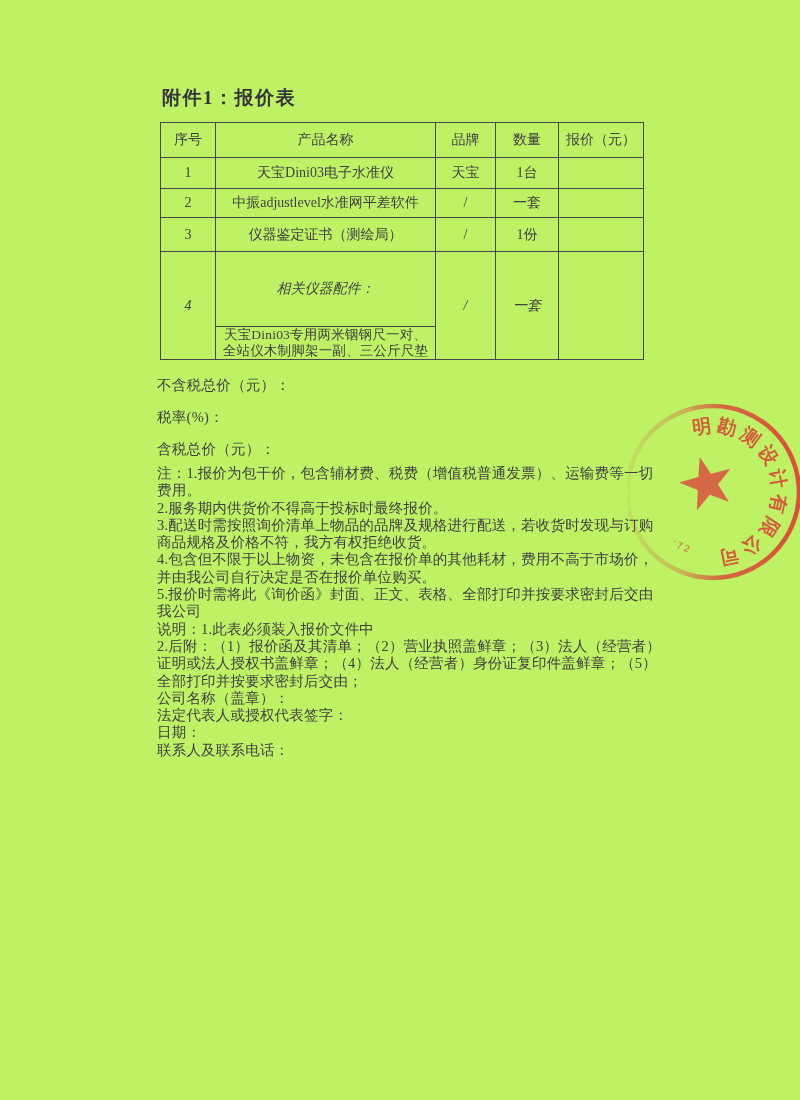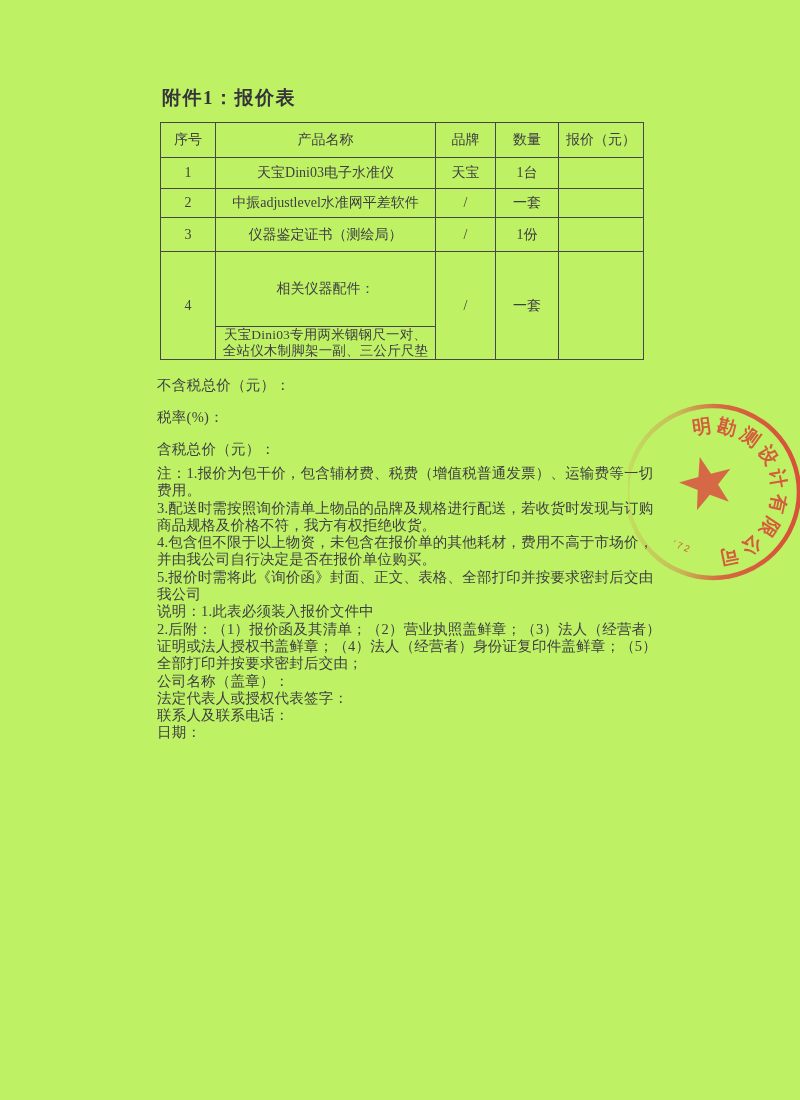--- a/index.html
+++ b/index.html
@@ -23,21 +23,21 @@
   }
   table.quote td{
     border:1.6px solid #47464c;
     text-align:center;vertical-align:middle;
     padding:0 2px;overflow:hidden;
   }
   tr.hrow td{height:34px;}
   tr.r1 td{height:30px;}
   tr.r2 td{height:28px;}
   tr.r3 td{height:33px;}
-  tr.r4a td{height:74px;}
+  tr.r4a td{height:74px;font-style:italic;}
   tr.r4b td{height:29px;margin-left:32px;}
   td.detail{
     white-space:pre-line;line-height:16px;font-size:13.5px;
     letter-spacing:0.2px;padding:0;
   }
   .line{
     position:absolute;left:157px;font-size:14.5px;letter-spacing:0.3px;
     white-space:nowrap;
   }
   .total1{top:376px;text-align:center;}
@@ -111,34 +111,35 @@
     </tbody>
   </table>
 
   <div class="line total1">不含税总价（元）：</div>
   <div class="line total2">税率(%)：</div>
   <div class="line total3">含税总价（元）：</div>
 
   <div class="notes">
     <div class="note-line">注：1.报价为包干价，包含辅材费、税费（增值税普通发票）、运输费等一切</div>
     <div class="note-line">费用。</div>
+    <div class="note-line">2.服务期内供货价不得高于投标时最终报价。</div>
     <div class="note-line">3.配送时需按照询价清单上物品的品牌及规格进行配送，若收货时发现与订购</div>
     <div class="note-line">商品规格及价格不符，我方有权拒绝收货。</div>
     <div class="note-line">4.包含但不限于以上物资，未包含在报价单的其他耗材，费用不高于市场价，</div>
     <div class="note-line">并由我公司自行决定是否在报价单位购买。</div>
     <div class="note-line">5.报价时需将此《询价函》封面、正文、表格、全部打印并按要求密封后交由</div>
     <div class="note-line">我公司</div>
     <div class="note-line">说明：1.此表必须装入报价文件中</div>
     <div class="note-line">2.后附：（1）报价函及其清单；（2）营业执照盖鲜章；（3）法人（经营者）</div>
     <div class="note-line">证明或法人授权书盖鲜章；（4）法人（经营者）身份证复印件盖鲜章；（5）</div>
     <div class="note-line">全部打印并按要求密封后交由；</div>
     <div class="note-line">公司名称（盖章）：</div>
     <div class="note-line">法定代表人或授权代表签字：</div>
+    <div class="note-line">日期：</div>
     <div class="note-line">联系人及联系电话：</div>
-    <div class="note-line">日期：</div>
   </div>
 
   <svg class="stamp" width="180" height="212" viewBox="0 0 180 212">
     <defs>
       <linearGradient id="fadeL" x1="0" y1="0" x2="1" y2="0">
         <stop offset="0" stop-color="#dc3a34" stop-opacity="0.10"></stop>
         <stop offset="0.30" stop-color="#dc3a34" stop-opacity="0.30"></stop>
         <stop offset="0.55" stop-color="#dc3a34" stop-opacity="0.75"></stop>
         <stop offset="1" stop-color="#dc3a34" stop-opacity="0.88"></stop>
       </linearGradient>

